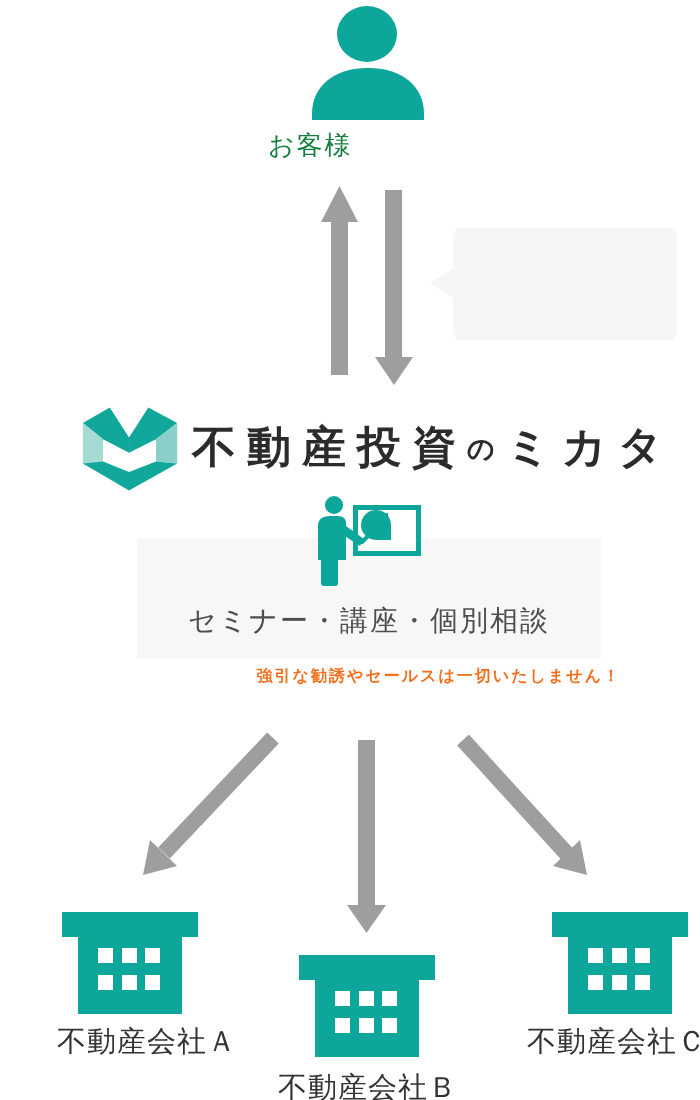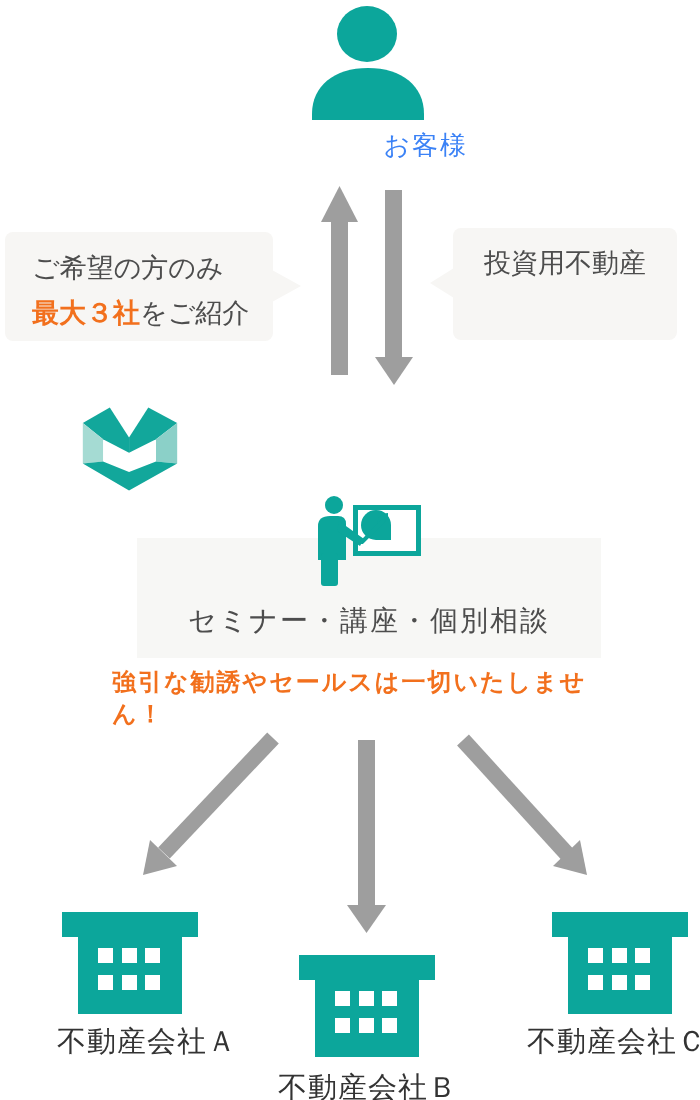--- a/index.html
+++ b/index.html
@@ -3,22 +3,22 @@
 <meta charset="utf-8">
 <style>
   html,body{margin:0;padding:0;background:#fff;}
   .canvas{
     position:relative;width:700px;height:1100px;background:#ffffff;
     overflow:hidden;font-family:"Liberation Sans","DejaVu Sans",sans-serif;
     color:#333;
   }
   .abs{position:absolute;}
   
-  .customer-label{left:268px;top:128px;width:200px;text-align:right;
-    font-size:26px;color:#3b82f6;letter-spacing:2px;}
+  .customer-label{left:268px;top:128px;width:200px;text-align:left;
+    font-size:26px;color:#15803d;letter-spacing:2px;}
   
   .v-arrows{left:315px;top:182px;}
   
   .bubble{background:#F7F6F4;border-radius:8px;font-size:27px;color:#4D4D4D;line-height:45px;}
   .bubble-left{left:5px;top:232px;width:268px;height:109px;padding:14px 0 0 27px;box-sizing:border-box;}
   .bubble-left .tail{position:absolute;right:-28px;top:38px;width:0;height:0;
     border-left:29px solid #F7F6F4;border-top:16px solid transparent;border-bottom:16px solid transparent;}
   .bubble-right{left:453px;top:228px;width:224px;height:112px;padding-top:13px;box-sizing:border-box;text-align:center;}
   .bubble-right .tail{position:absolute;left:-23px;top:40px;width:0;height:0;
     border-right:24px solid #F7F6F4;border-top:15px solid transparent;border-bottom:15px solid transparent;}
@@ -27,22 +27,22 @@
   .logo-row{left:78px;top:398px;width:600px;height:104px;}
   .logo-text{position:absolute;left:114px;top:20px;white-space:nowrap;color:#2D2A2B;font-weight:800;}
   .logo-text .big{font-size:44px;letter-spacing:11px;}
   .logo-text .small{font-size:27px;letter-spacing:11px;vertical-align:4px;}
   
   .seminar-box{left:137px;top:538px;width:464px;height:120px;background:#F7F7F5;}
   .seminar-label{left:137px;top:602px;width:464px;text-align:center;
     font-size:28px;color:#4D4D4D;letter-spacing:2px;}
   .presenter{left:310px;top:493px;}
   
-  .notice{left:112px;top:666px;width:500px;text-align:left;
-    font-size:24px;font-weight:bold;color:#F2701D;letter-spacing:2px;}
+  .notice{left:121px;top:666px;width:500px;text-align:right;
+    font-size:16px;font-weight:bold;color:#F2701D;letter-spacing:2px;}
   
   .fan-arrows{left:130px;top:725px;}
   
   .building-a{left:62px;top:912px;}
   .building-b{left:299px;top:955px;}
   .building-c{left:552px;top:912px;}
   .company-label{width:220px;text-align:center;font-size:29px;color:#333;letter-spacing:1px;white-space:nowrap;}
   .label-a{left:17px;top:1022px;text-align:right;}
   .label-b{left:258px;top:1068px;}
   .label-c{left:507px;top:1022px;}
@@ -58,39 +58,34 @@
   </svg>
   <div class="abs customer-label">お客様</div>
 
   <svg class="abs v-arrows" width="104" height="206" viewBox="0 0 104 206">
     <polygon points="24.5,4 43,40 6,40" fill="#9E9E9E"></polygon>
     <rect x="16" y="38" width="17" height="155" fill="#9E9E9E"></rect>
     <rect x="70" y="8" width="17" height="167" fill="#9E9E9E"></rect>
     <polygon points="79,203 60,175 98,175" fill="#9E9E9E"></polygon>
   </svg>
 
-  <div class="abs bubble bubble-left">
-    <div class="tail"></div>
-    <div>ご希望の方のみ</div>
-    <div><span class="hl">最大３社</span><span>をご紹介</span></div>
-  </div>
 
   <div class="abs bubble bubble-right">
     <div class="tail"></div>
-    <div>投資用不動産</div>
   </div>
 
   <div class="abs logo-row">
     <svg width="104" height="102" viewBox="0 0 108 100">
       <polygon points="5,23 33,7 53,38 53,54 26,40" fill="#12A79B"></polygon>
       <polygon points="103,23 73,7 53,38 53,54 81,40" fill="#12A79B"></polygon>
       <polygon points="5,23 26,40 26,63 5,65" fill="#A5DBD3"></polygon>
       <polygon points="103,23 81,40 81,63 103,65" fill="#8BD0C8"></polygon>
       <polygon points="5,65 26,63 53,74 81,63 103,65 53,93" fill="#12A79B"></polygon>
     </svg>
+    <div class="logo-text"><span class="big">不動産投資</span><span class="small">の</span><span class="big">ミカタ</span></div>
   </div>
 
   <div class="abs seminar-box"></div>
 
   <svg class="abs presenter" width="115" height="97" viewBox="0 0 115 97">
     <rect x="45.5" y="14.5" width="63" height="46" fill="#ffffff" stroke="#0CA69B" stroke-width="5"></rect>
     <path d="M81,47 L66,47 A15,15 0 1 1 81,32 Z" fill="#0CA69B"></path>
     <path d="M78,31 L78,20 A11,11 0 0 0 67,31 Z" fill="#0CA69B"></path>
     <circle cx="24" cy="12" r="9" fill="#0CA69B"></circle>
     <path d="M8,67 L8,33 Q8,23 20,23 L28,23 Q36,23 36,31 L36,67 Z" fill="#0CA69B"></path>

